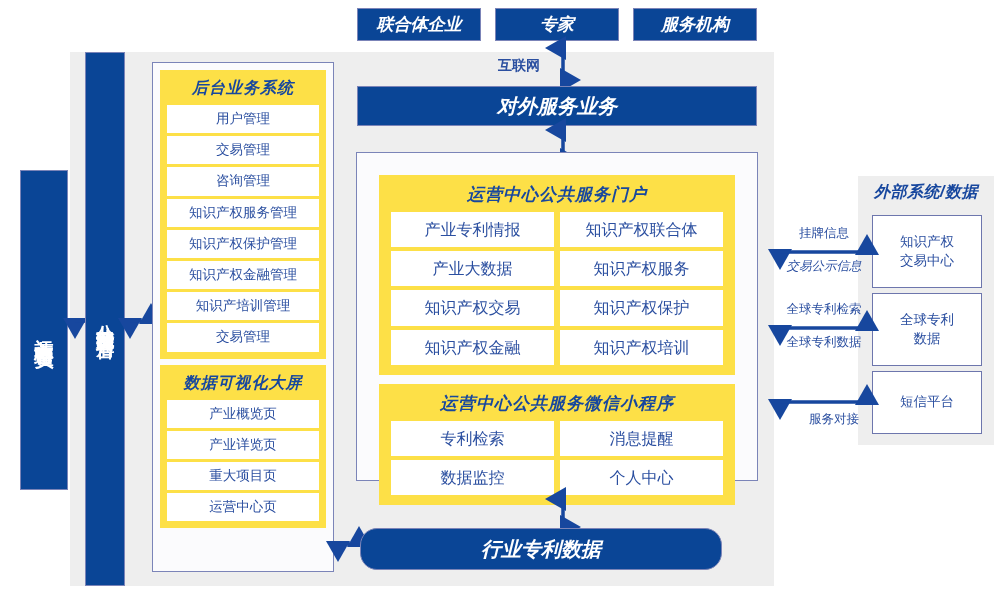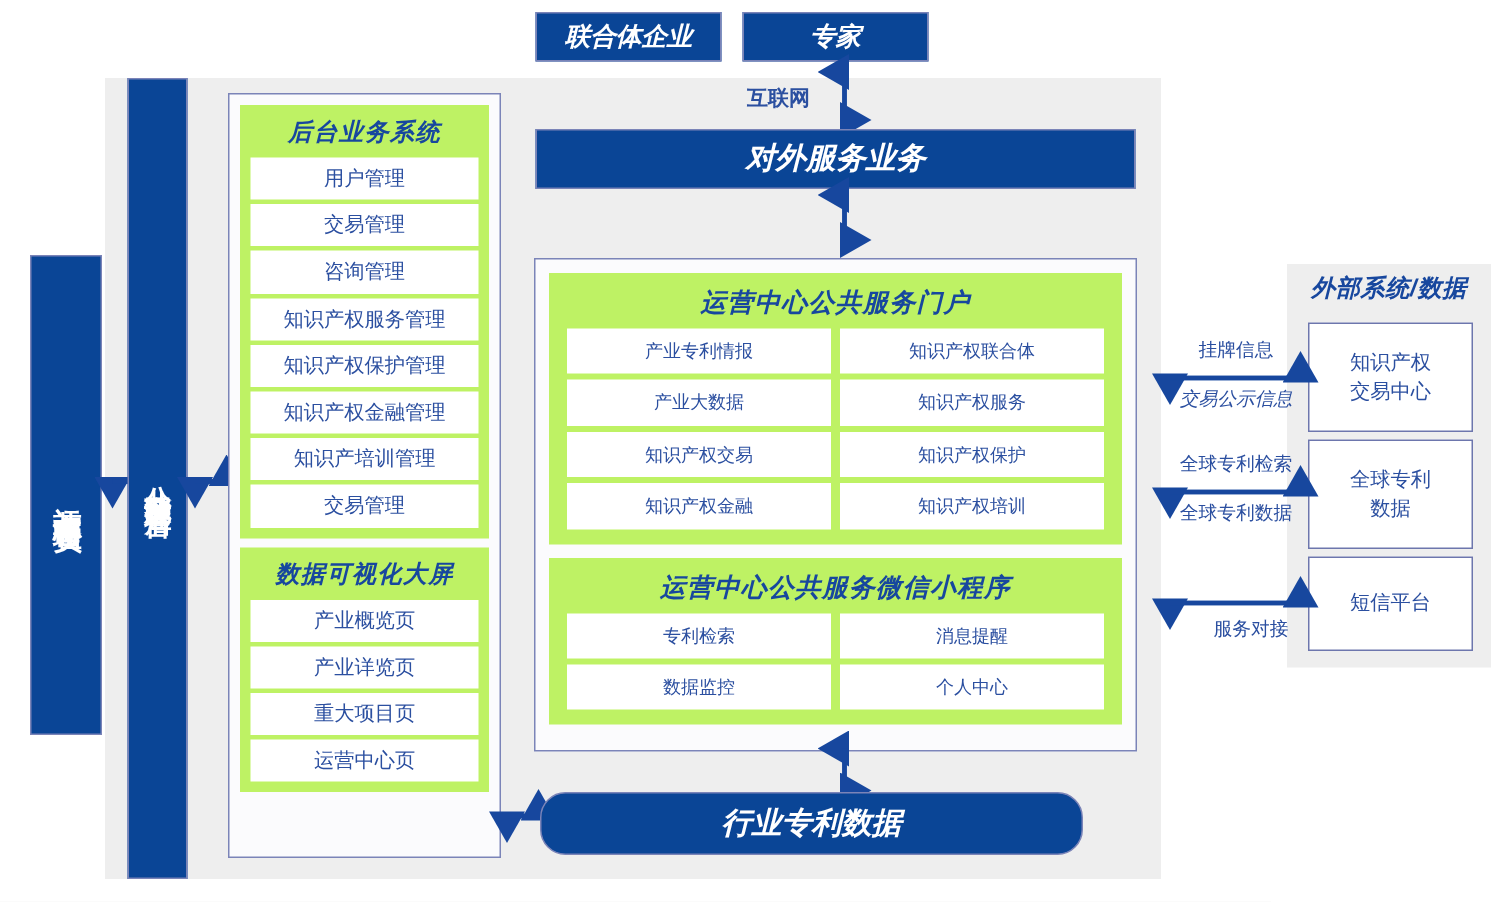--- a/index.html
+++ b/index.html
@@ -34,21 +34,21 @@
   .graybox { background: #eeeeee; }
 
   
   .whitepanel {
     background: #fbfbfd;
     border: 1px solid #7b84b8;
   }
 
   
   .group {
-    background: #bef264;
+    background: #fde047;
     padding: 5px 7px 7px 7px;
     font-family: Liberation Serif, serif;
   }
   .group-title {
     color: #17479e;
     font-weight: bold;
     font-style: italic;
     text-align: center;
     font-size: 16px;
     padding: 3px 0 6px 0;
@@ -64,21 +64,21 @@
     line-height: 1.2;
   }
   .cell:last-child { margin-bottom: 0; }
 
   
   .grid2 {
     display: grid;
     grid-template-columns: 1fr 1fr;
     gap: 4px 6px;
   }
-  .grid2 .cell { margin-bottom: 0; padding: 8px 2px; font-size: 12px; }
+  .grid2 .cell { margin-bottom: 0; padding: 8px 2px; font-size: 16px; }
 
   
   .extbox {
     background: #ffffff;
     border: 1px solid #6d76ad;
     color: #2b4fa0;
     font-size: 13.5px;
     display: flex; align-items: center; justify-content: center;
     text-align: center; line-height: 1.35;
   }
@@ -102,20 +102,23 @@
 </head>
 <body>
 
 <div id="stage">
 
   <div class="abs bluebar" style="left:357px; top:8px; width:124px; height:33px; font-size:17px;">
     <span>联合体企业</span>
   </div>
   <div class="abs bluebar" style="left:495px; top:8px; width:124px; height:33px; font-size:17px;">
     <span>专家</span>
+  </div>
+  <div class="abs bluebar" style="left:633px; top:8px; width:124px; height:33px; font-size:17px;">
+    <span>服务机构</span>
   </div>
 
   <div class="abs graybox" style="left:70px; top:52px; width:704px; height:534px;"></div>
 
   <svg class="arrow" style="left:553px; top:42px;" width="20" height="44" viewBox="0 0 20 44">
     <defs>
       <marker id="ahU" markerWidth="8" markerHeight="8" refX="4" refY="6" orient="auto">
         <path d="M0,7 L4,0 L8,7 Z" fill="#17479e"></path>
       </marker>
       <marker id="ahD" markerWidth="8" markerHeight="8" refX="4" refY="6" orient="auto">
@@ -182,21 +185,21 @@
       <div class="cell">重大项目页</div>
       <div class="cell">运营中心页</div>
     </div>
   </div>
 
   <svg class="arrow" style="left:334px; top:535px;" width="30" height="18" viewBox="0 0 30 18">
     <line x1="25" y1="9" x2="4" y2="9" stroke="#17479e" stroke-width="3" marker-end="url(#ahL)"></line>
     <line x1="4" y1="9" x2="25" y2="9" stroke="#17479e" stroke-width="3" marker-end="url(#ahL)"></line>
   </svg>
 
-  <div class="abs whitepanel" style="left:356px; top:172px; width:402px; height:329px; padding:9px;">
+  <div class="abs whitepanel" style="left:356px; top:152px; width:402px; height:329px; padding:22px;">
 
     <div class="group" style="padding:5px 12px 10px 12px;">
       <div class="group-title" style="font-size:17px;">运营中心公共服务门户</div>
       <div class="grid2">
         <div class="cell">产业专利情报</div>
         <div class="cell">知识产权联合体</div>
         <div class="cell">产业大数据</div>
         <div class="cell">知识产权服务</div>
         <div class="cell">知识产权交易</div>
         <div class="cell">知识产权保护</div>

